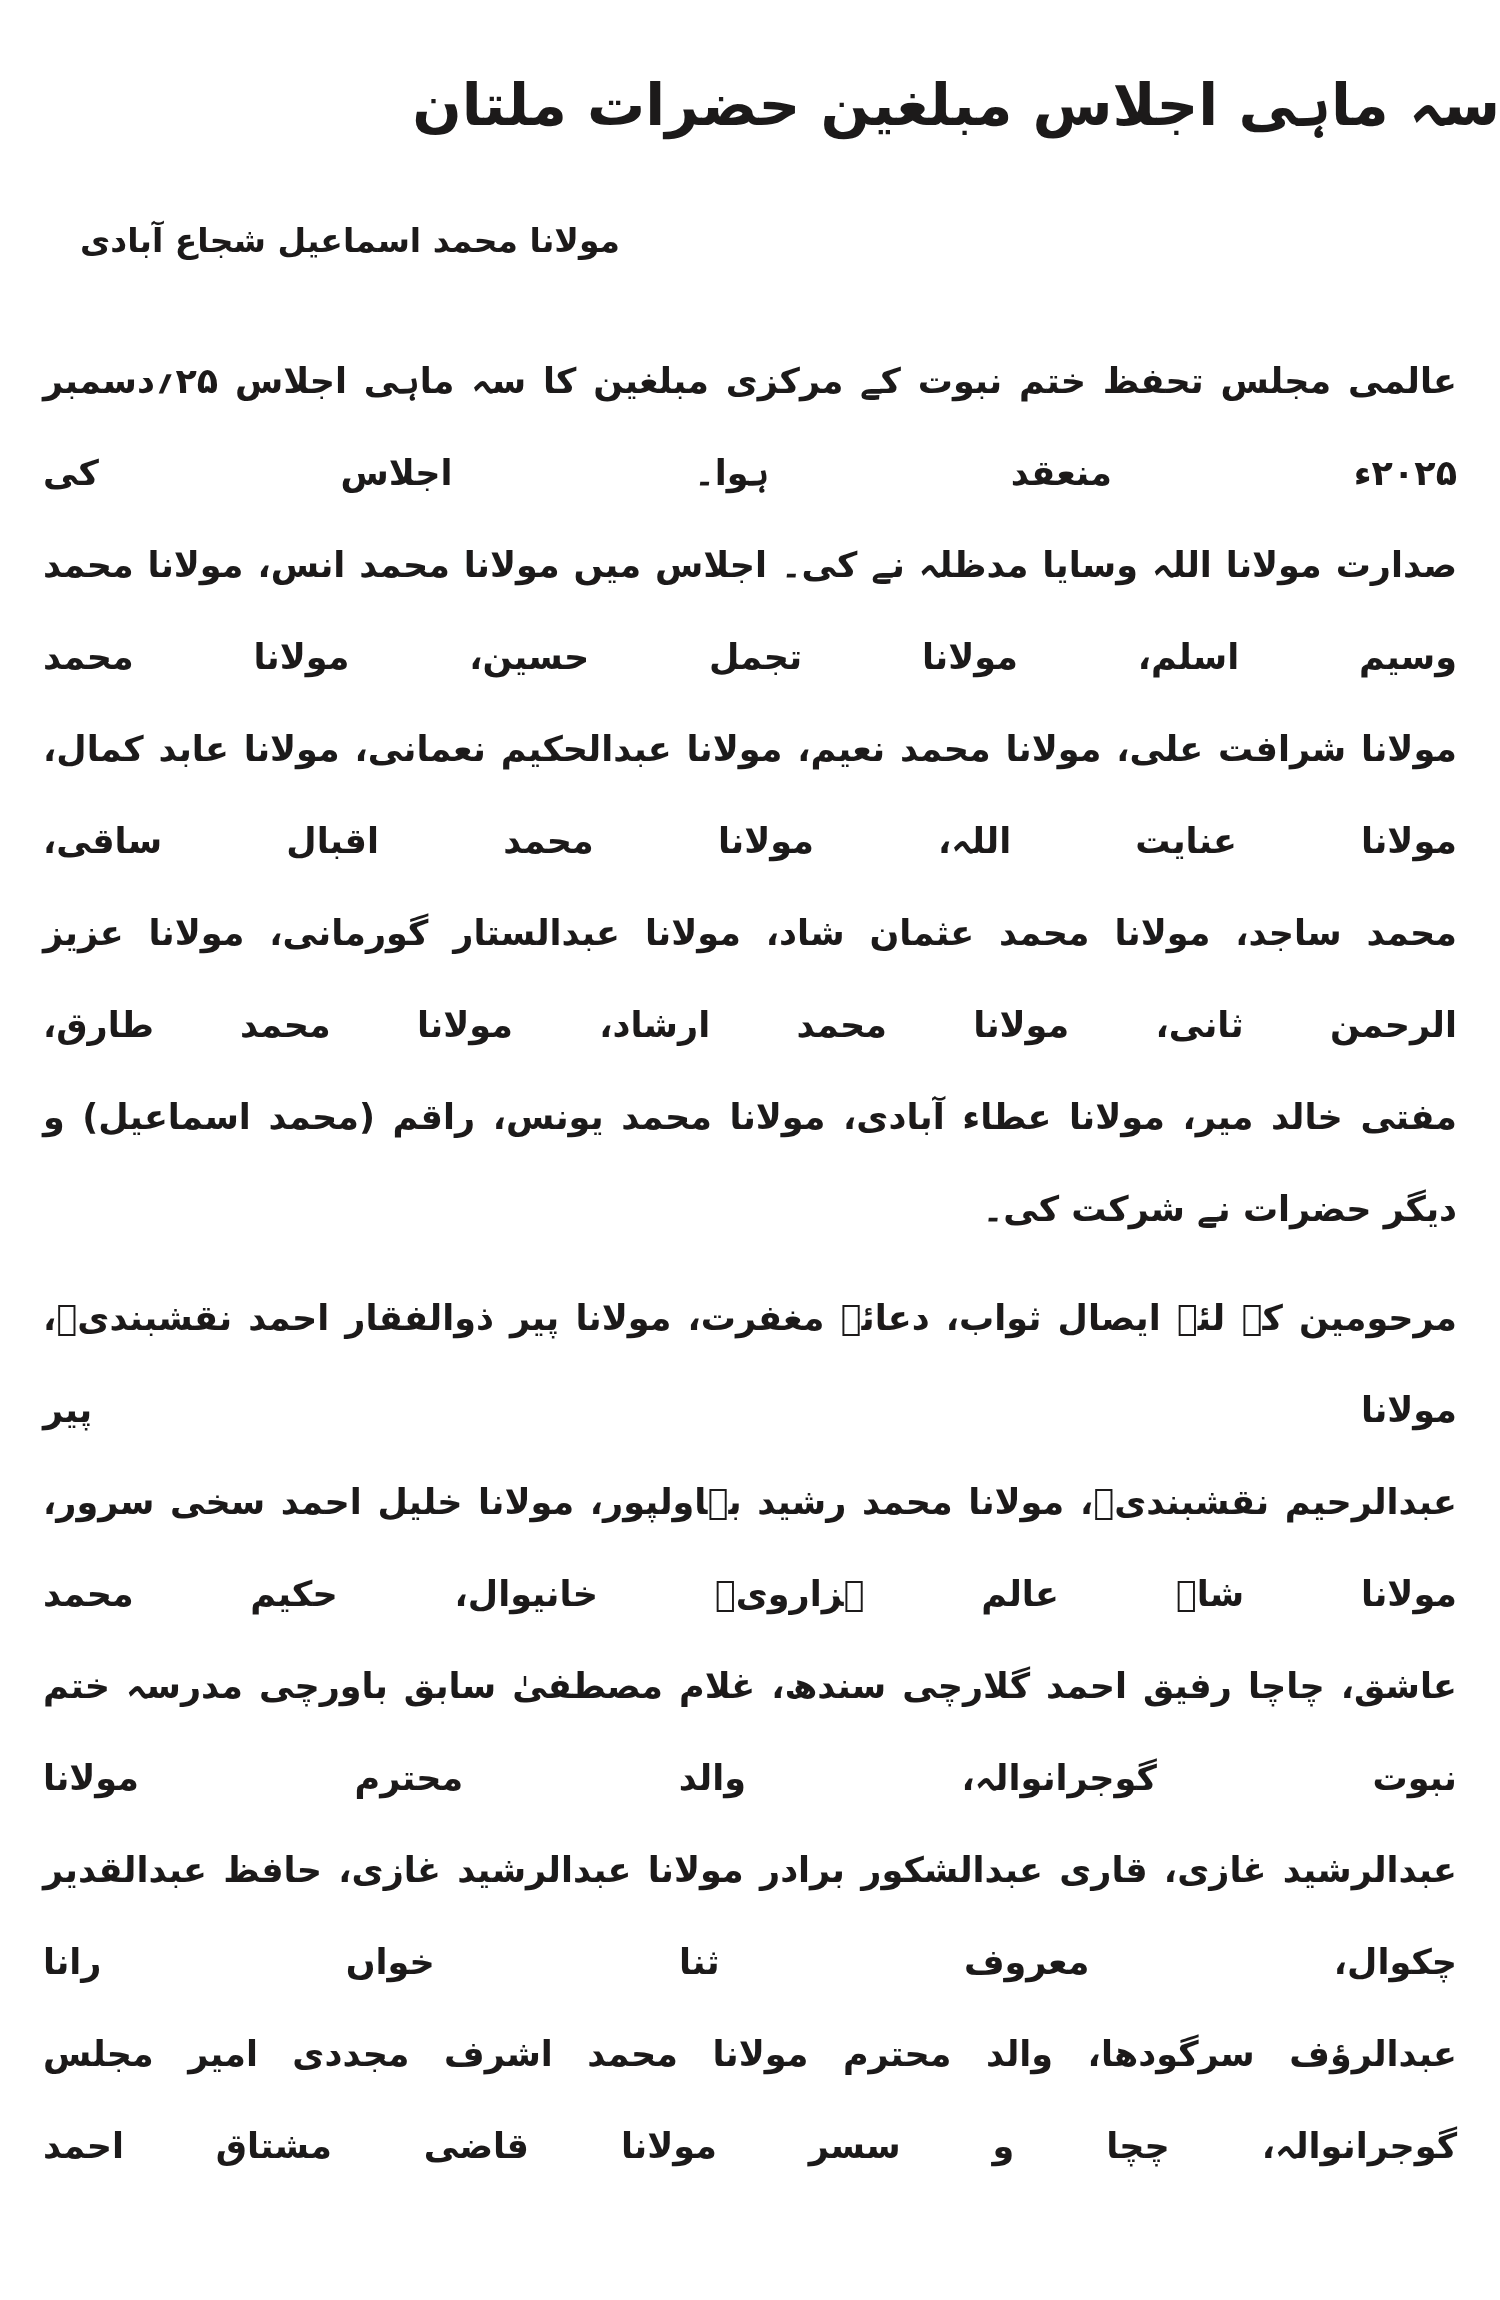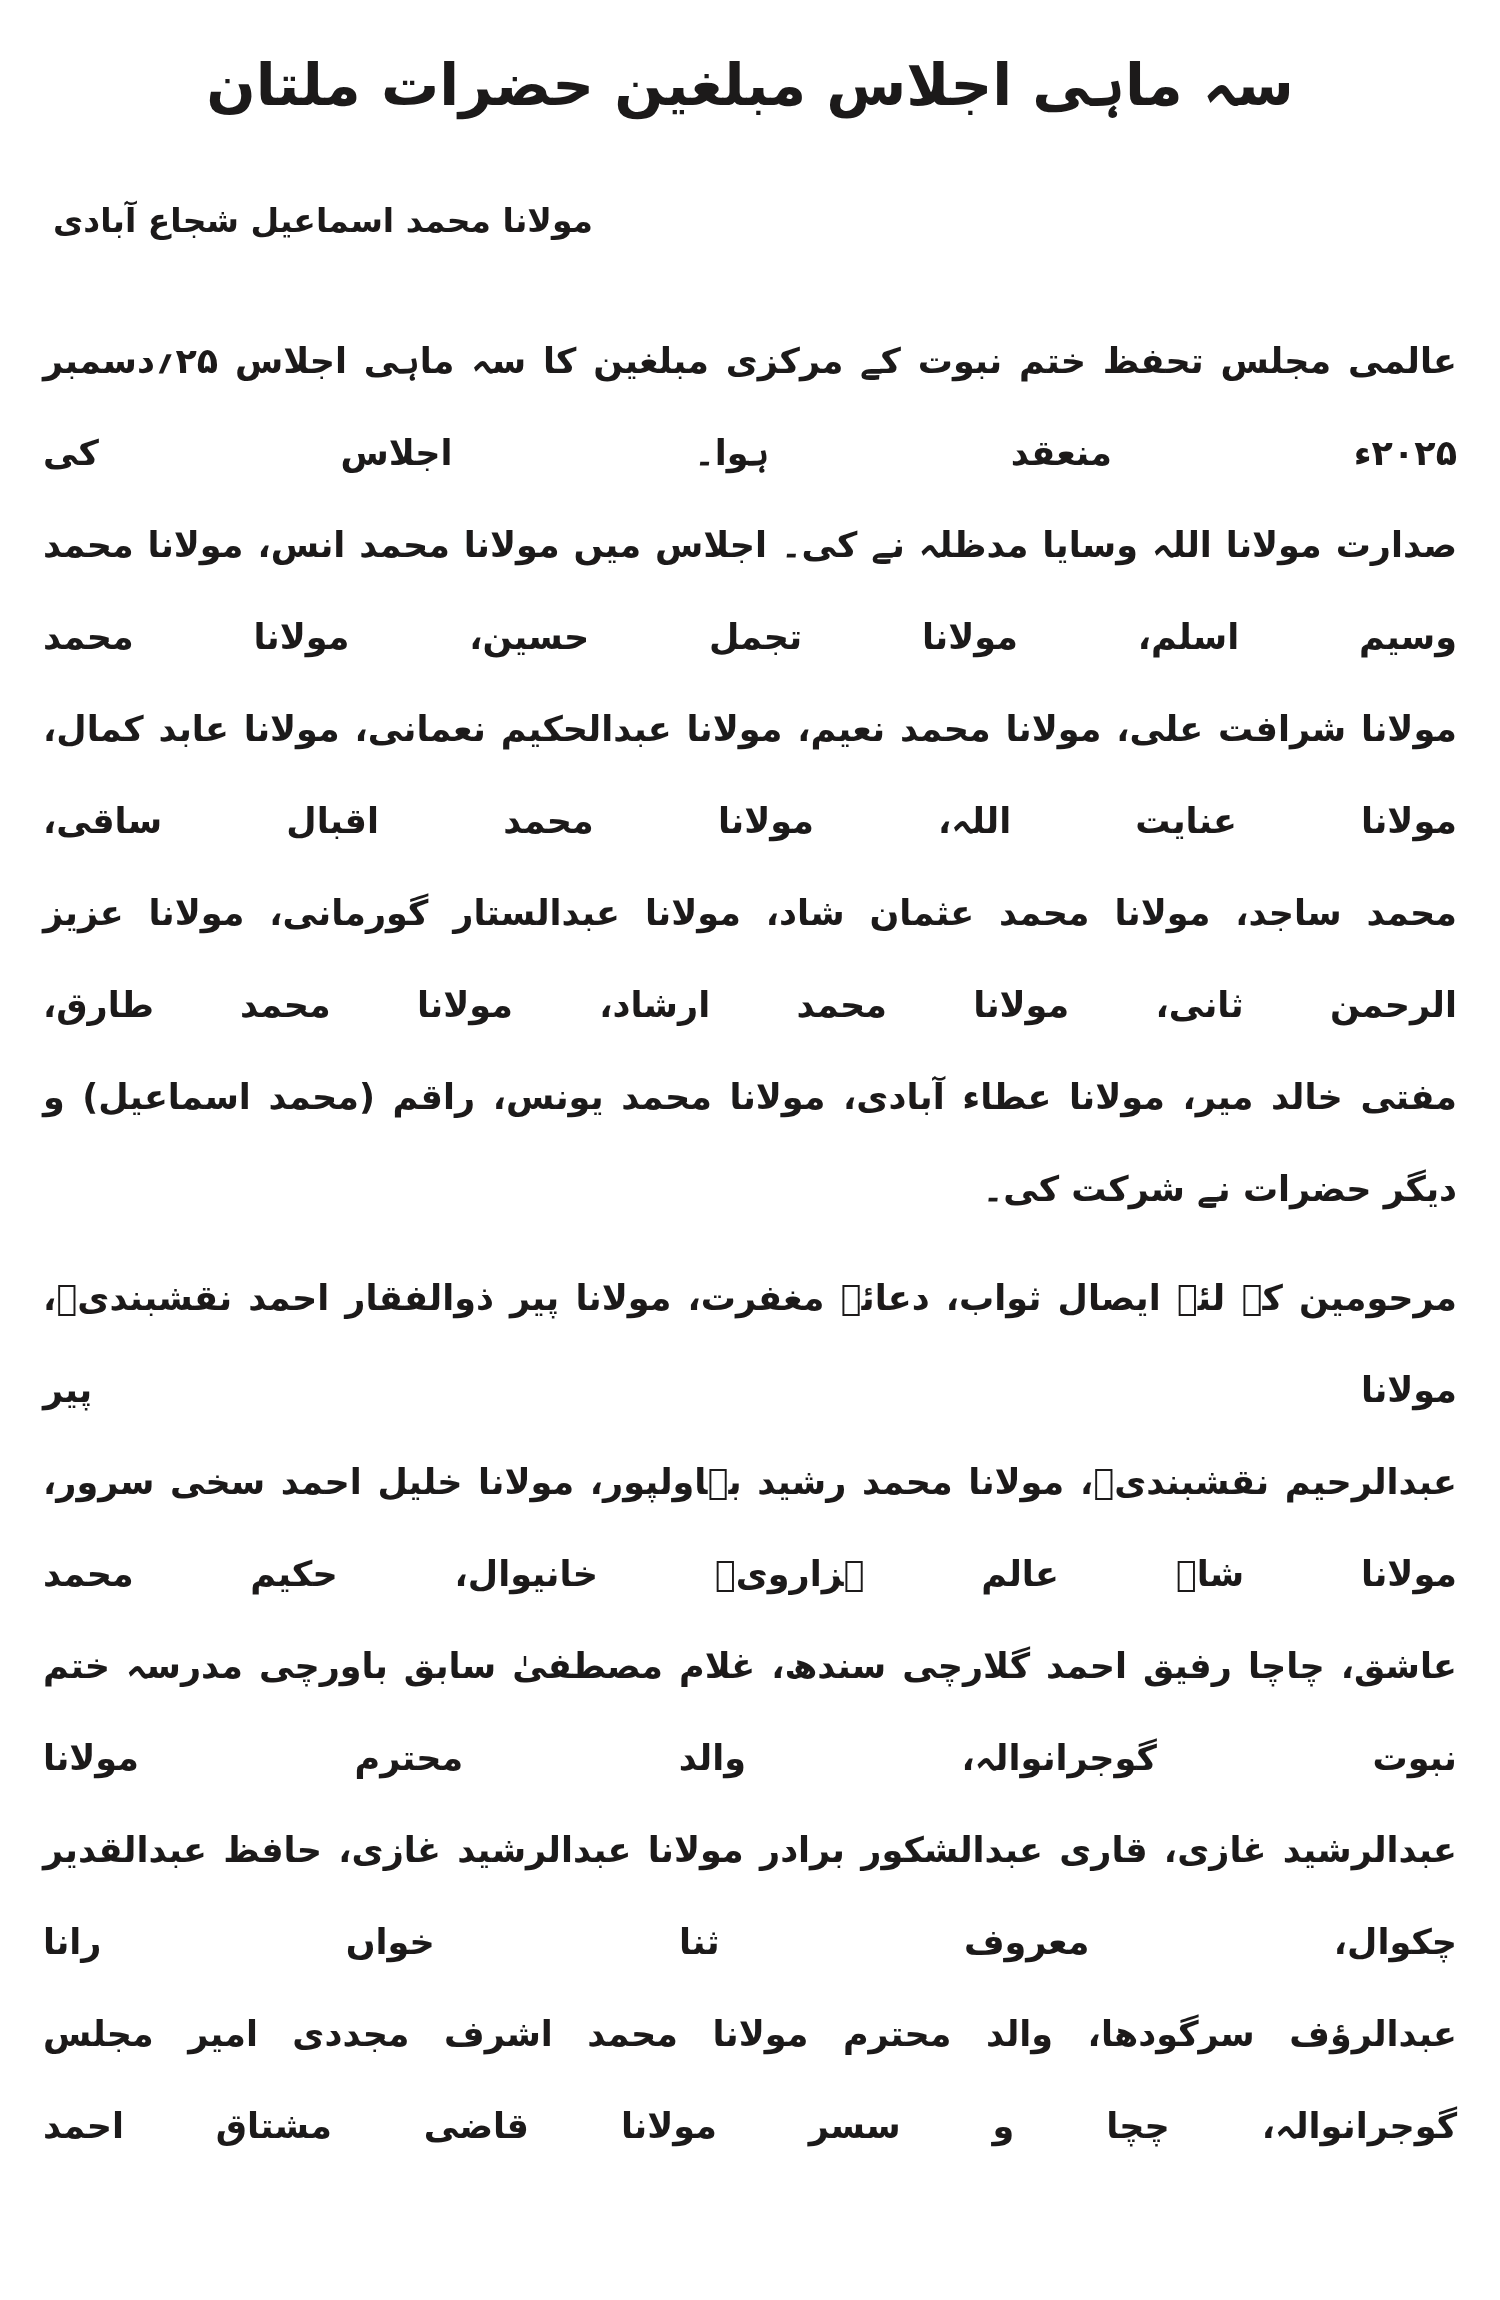--- a/index.html
+++ b/index.html
@@ -13,33 +13,32 @@
     height: 2300px;
     margin: 0 auto;
     background: #ffffff;
     color: #1c1a1a;
     direction: rtl;
     font-family: "DejaVu Sans", sans-serif;
     overflow: hidden;
   }
   .title {
     margin: 0;
-    padding-top: 48px;
-    text-align: center;
+    padding-top: 68px;
     font-size: 58px;
     font-weight: bold;
     line-height: 1.3;
     letter-spacing: 0;
   }
   .byline {
     direction: rtl;
     text-align: left;           
     font-size: 33px;
     font-weight: bold;
-    padding: 78px 60px 0 53px;
+    padding: 78px 60px 0 80px;
   }
   .article {
     padding: 58px 26px 0 26px;
     font-size: 35px;
     font-weight: 600;
   }
   .paragraph { margin: 17px; }
   .line {
     direction: rtl;
     line-height: 92px;

